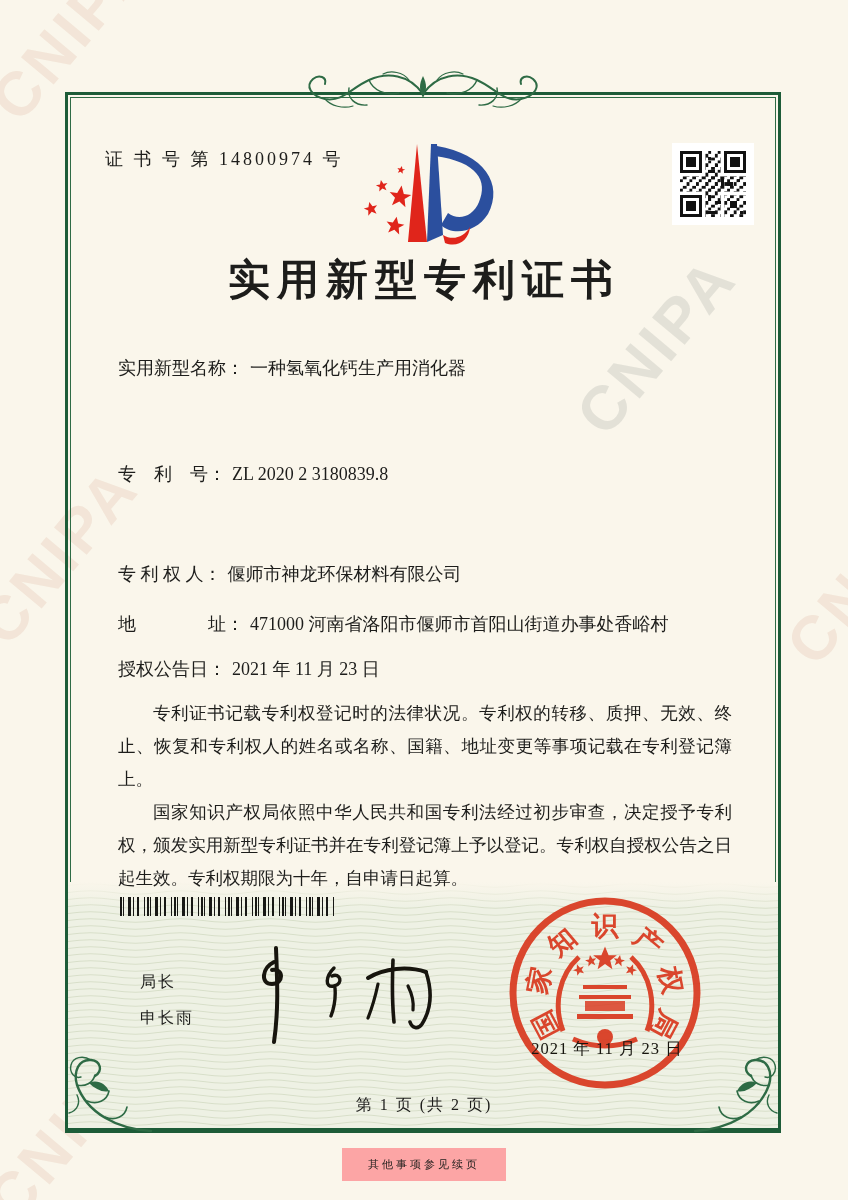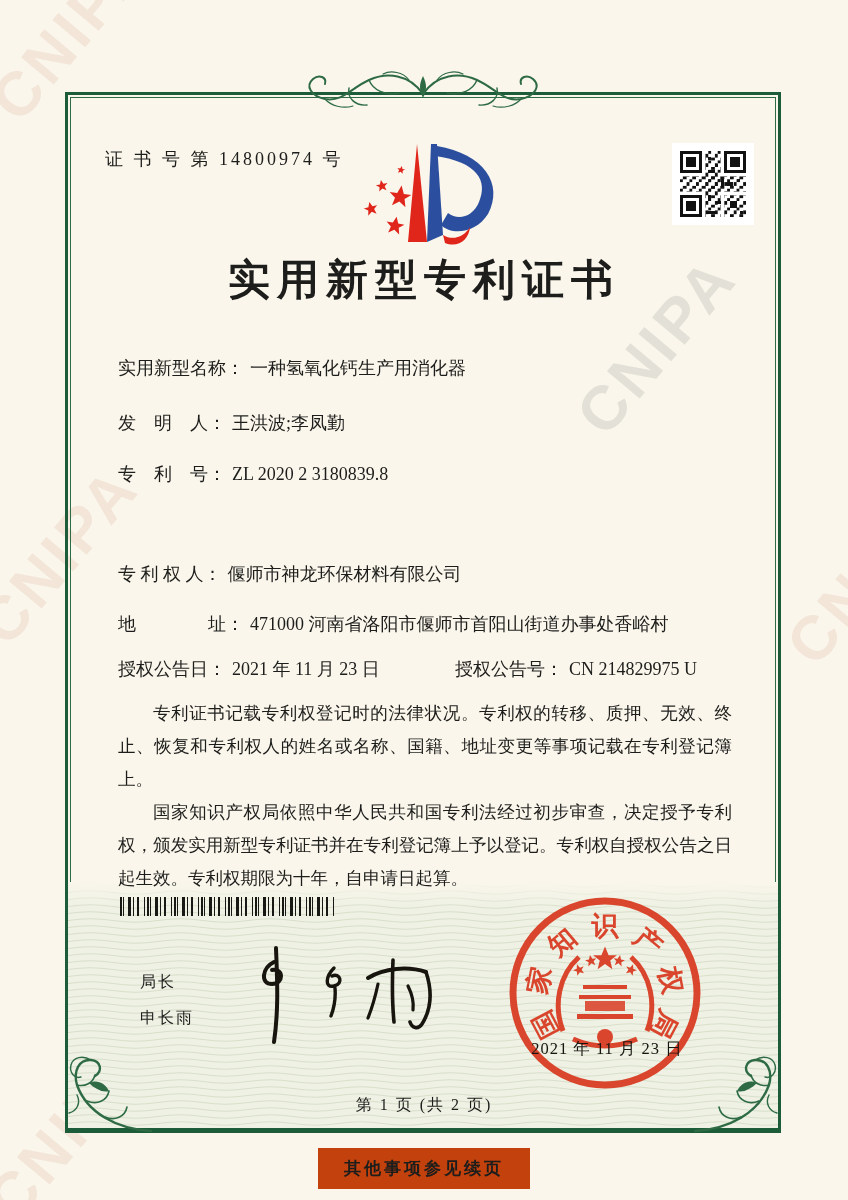--- a/index.html
+++ b/index.html
@@ -51,22 +51,22 @@
         #181815 17px 19px, transparent 19px 24px,
         #181815 24px 25px, transparent 25px 27px);
   }
   .signer{left:116px;font-size:16px;letter-spacing:2px;margin-left:24px;}
   .signature{left:222px;top:942px;}
   .seal{left:505px;top:893px;}
   .seal-date{left:512px;top:1038px;width:190px;text-align:center;font-size:16.5px;
              letter-spacing:1px;color:#17150f;z-index:5;}
   .page-indicator{left:0;right:0;top:1095px;text-align:center;font-size:16px;
                   letter-spacing:2px;}
-  .cont-note{left:50%;top:1148px;transform:translateX(-50%);background:#c2410c;
-             padding:9px 26px;font-size:17px;letter-spacing:3px;white-space:nowrap;font-weight:bold;}
+  .cont-note{left:50%;top:1148px;transform:translateX(-50%);background:#fca5a5;
+             padding:9px 26px;font-size:11px;letter-spacing:3px;white-space:nowrap;}
 </style>
 </head>
 <body>
 
 <div class="page">
 
   <div class="wm pink" style="left:-34px;top:-4px;">CNIPA</div>
   <div class="wm gray" style="left:552px;top:310px;">CNIPA</div>
   <div class="wm pink" style="left:-46px;top:520px;">CNIPA</div>
   <div class="wm pink" style="left:762px;top:540px;">CNIPA</div>
@@ -187,37 +187,31 @@
           <rect x="19" y="19" width="1" height="1"></rect>
       </g>
     </svg>
   </div>
 
   <div class="abs title">实用新型专利证书</div>
 
   <div class="abs field-row" style="top:356px">
     <span class="flabel">实用新型名称：</span><span class="fvalue">一种氢氧化钙生产用消化器</span>
   </div>
-  <div class="abs field-row" style="top:411px">
-    <span class="flabel">发　明　人：</span><span class="fvalue">王洪波;李凤勤</span>
-  </div>
   <div class="abs field-row" style="top:462px">
     <span class="flabel">专　利　号：</span><span class="fvalue">ZL 2020 2 3180839.8</span>
   </div>
   <div class="abs field-row" style="top:562px">
     <span class="flabel">专 利 权 人：</span><span class="fvalue">偃师市神龙环保材料有限公司</span>
   </div>
   <div class="abs field-row" style="top:612px">
     <span class="flabel">地　　　　址：</span><span class="fvalue">471000  河南省洛阳市偃师市首阳山街道办事处香峪村</span>
   </div>
   <div class="abs field-row" style="top:657px">
     <span class="flabel">授权公告日：</span><span class="fvalue">2021 年 11 月 23 日</span>
-  </div>
-  <div class="abs field-row grant-no" style="top:657px">
-    <span class="flabel">授权公告号：</span><span class="fvalue">CN 214829975 U</span>
   </div>
 
   <div class="abs paras">
     <p>专利证书记载专利权登记时的法律状况。专利权的转移、质押、无效、终止、恢复和专利权人的姓名或名称、国籍、地址变更等事项记载在专利登记簿上。</p>
     <p>国家知识产权局依照中华人民共和国专利法经过初步审查，决定授予专利权，颁发实用新型专利证书并在专利登记簿上予以登记。专利权自授权公告之日起生效。专利权期限为十年，自申请日起算。</p>
   </div>
 
   <div class="abs barcode"></div>
 
   <div class="abs signer" style="top:972px">局长</div>

